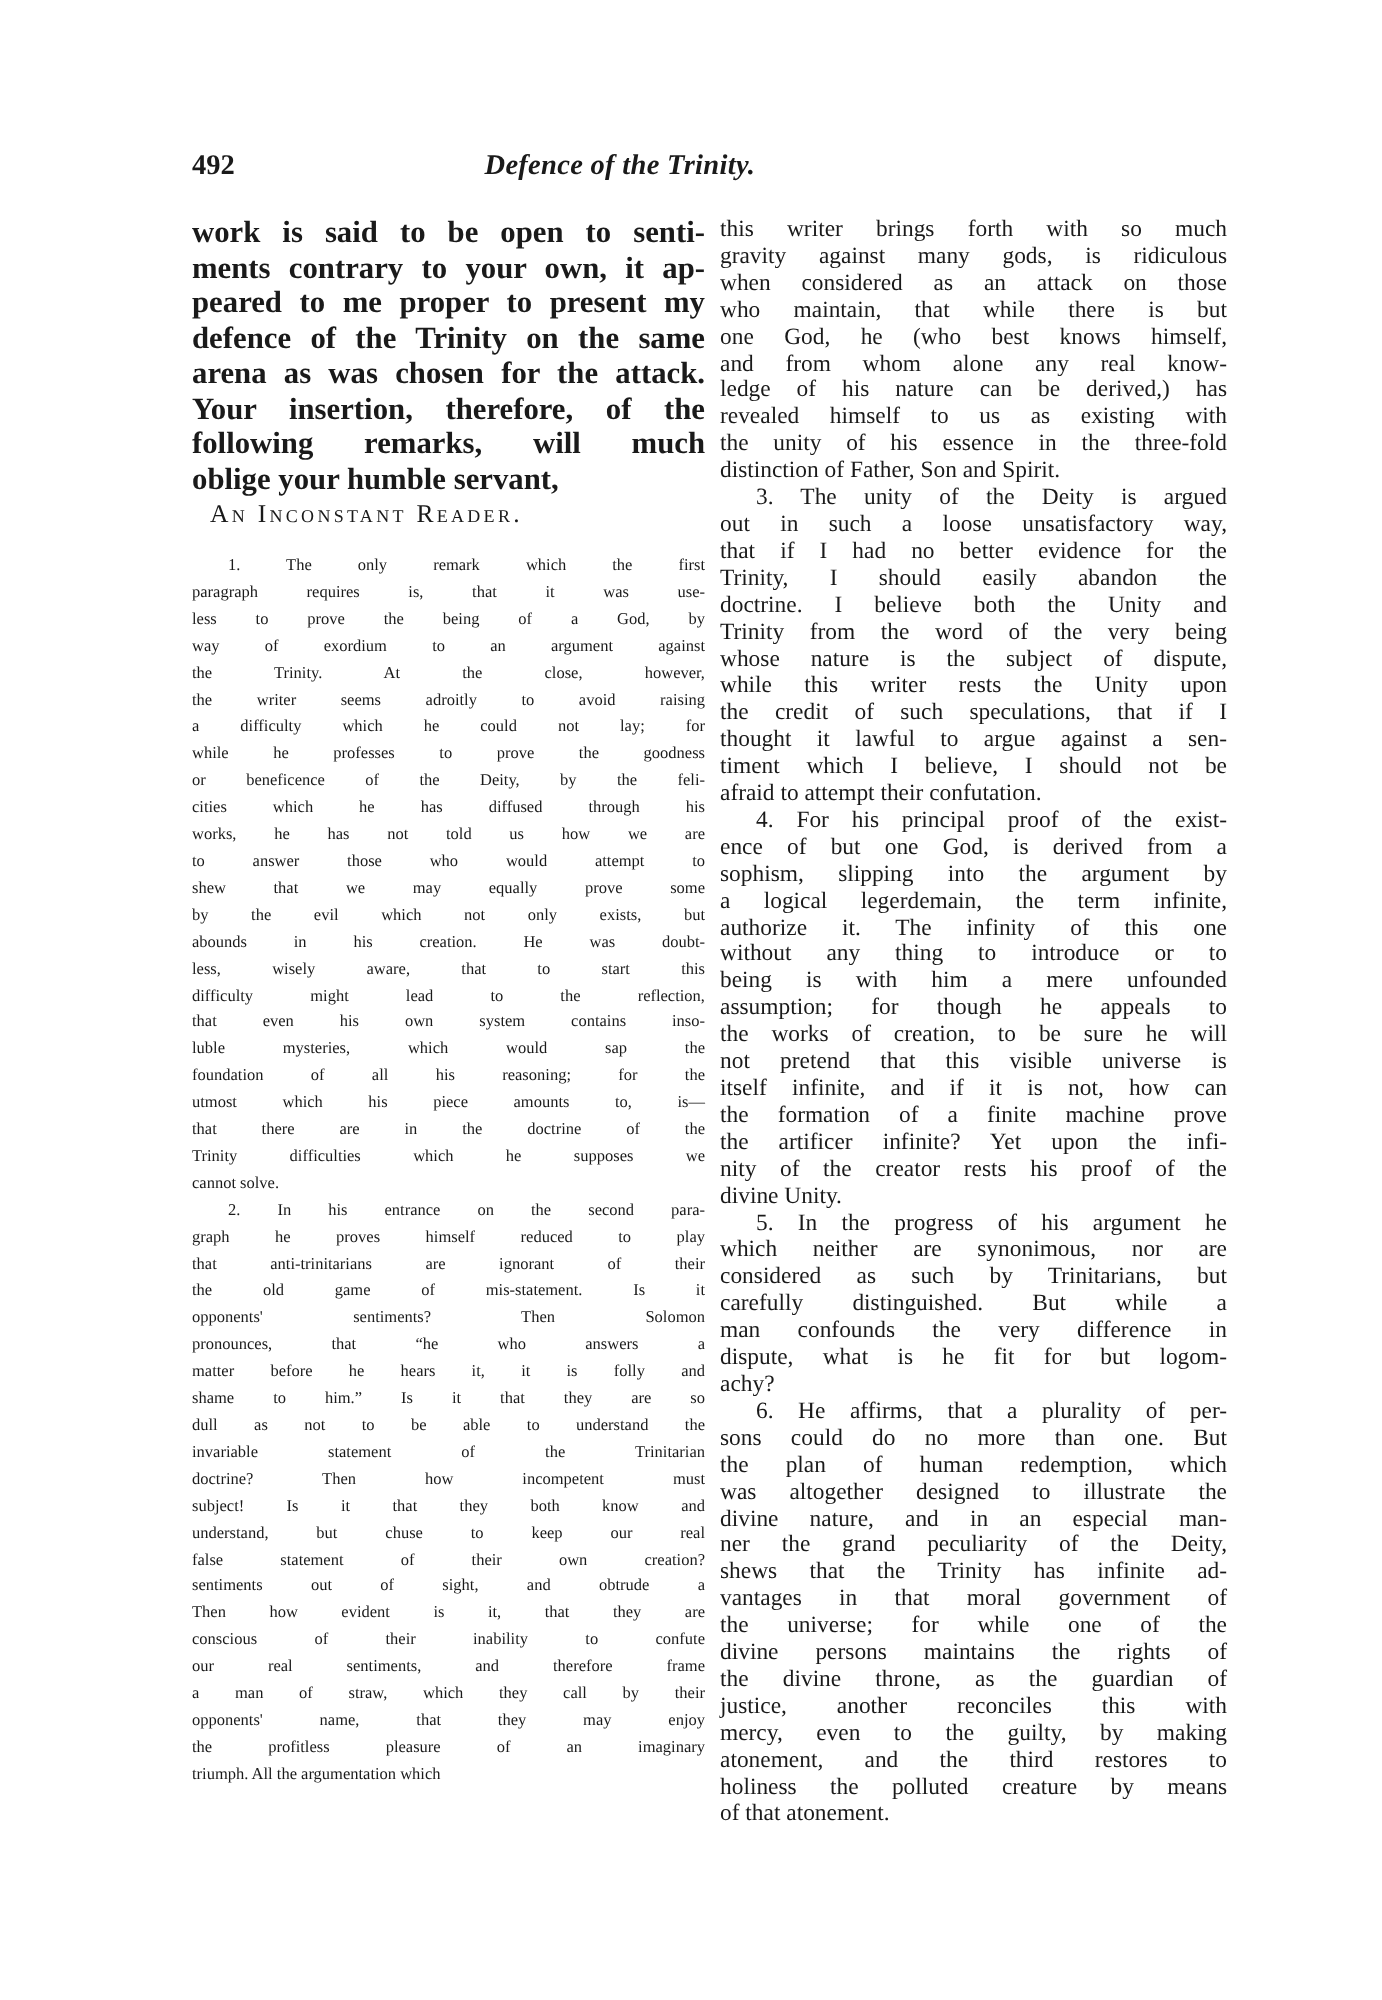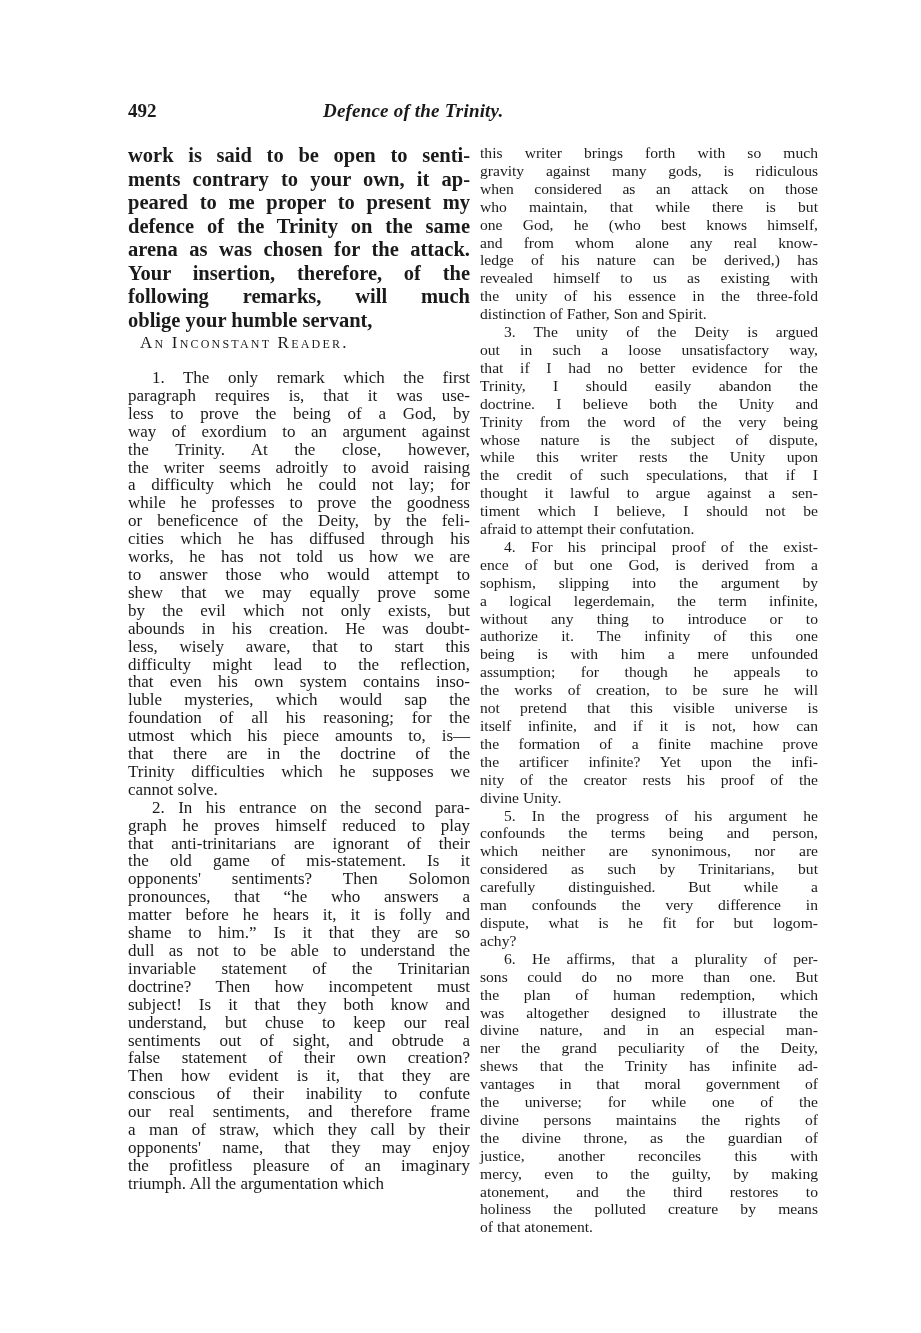--- a/index.html
+++ b/index.html
@@ -9,21 +9,21 @@
   .running-head { position: relative; height: 34px; }
   .page-number { position: absolute; left: 0; top: 0; font-size: 19px; font-weight: bold; }
   .running-title { position: absolute; left: 195px; top: 0; font-size: 19px;
                    font-style: italic; font-weight: bold; letter-spacing: 0.2px; }
   .col { position: absolute; top: 44px; text-align: justify; }
   .col-left { left: 0; width: 342px; }
   .col-right { left: 352px; width: 338px; }
   .line { display: block; white-space: nowrap; text-align-last: justify; text-align: justify; }
   .line.last { text-align-last: left; }
   .lead .line { font-size: 20.5px; line-height: 23.5px; font-weight: bold; }
-  .body .line { font-size: 17px; line-height: 17.9px; }
+  .body .line { font-size: 11px; line-height: 17.9px; }
   .right .line { font-size: 15.6px; line-height: 17.9px; }
   .signature { font-variant: small-caps; font-size: 17px; letter-spacing: 2.2px;
                margin: 1px 0 16px 12px; display: block; }
   .indent { padding-left: 24px; }
 </style>
 </head>
 <body>
 
 <div class="page">
   <div class="running-head">
@@ -76,22 +76,22 @@
         <span class="line">the old game of mis-statement.  Is it</span>
         <span class="line">opponents' sentiments? Then Solomon</span>
         <span class="line">pronounces, that “he who answers a</span>
         <span class="line">matter before he hears it, it is folly and</span>
         <span class="line">shame to him.”  Is it that they are so</span>
         <span class="line">dull as not to be able to understand the</span>
         <span class="line">invariable statement of the Trinitarian</span>
         <span class="line">doctrine? Then how incompetent must</span>
         <span class="line">subject! Is it that they both know and</span>
         <span class="line">understand, but chuse to keep our real</span>
+        <span class="line">false statement of their own creation?</span>
         <span class="line">sentiments out of sight, and obtrude a</span>
-        <span class="line">false statement of their own creation?</span>
         <span class="line">Then how evident is it, that they are</span>
         <span class="line">conscious of their inability to confute</span>
         <span class="line">our real sentiments, and therefore frame</span>
         <span class="line">a man of straw, which they call by their</span>
         <span class="line">opponents' name, that they may enjoy</span>
         <span class="line">the profitless pleasure of an imaginary</span>
         <span class="line last">triumph.  All the argumentation which</span>
       </div>
   </div>
 
@@ -120,35 +120,34 @@
         <span class="line">the credit of such speculations, that if I</span>
         <span class="line">thought it lawful to argue against a sen-</span>
         <span class="line">timent which I believe, I should not be</span>
         <span class="line last">afraid to attempt their confutation.</span>
       </div>
     <div id="p4">
         <span class="line indent">4. For his principal proof of the exist-</span>
         <span class="line">ence of but one God, is derived from a</span>
         <span class="line">sophism, slipping into the argument by</span>
         <span class="line">a logical legerdemain, the term infinite,</span>
+        <span class="line">authorize it.  The infinity of this one</span>
         <span class="line">without any thing to introduce or to</span>
-        <span class="line">authorize it.  The infinity of this one</span>
         <span class="line">being is with him a mere unfounded</span>
         <span class="line">assumption; for though he appeals to</span>
         <span class="line">the works of creation, to be sure he will</span>
         <span class="line">not pretend that this visible universe is</span>
         <span class="line">itself infinite, and if it is not, how can</span>
         <span class="line">the formation of a finite machine prove</span>
         <span class="line">the artificer infinite? Yet upon the infi-</span>
         <span class="line">nity of the creator rests his proof of the</span>
         <span class="line last">divine Unity.</span>
       </div>
     <div id="p5">
         <span class="line indent">5. In the progress of his argument he</span>
-        <span class="line">confounds the terms being and person,</span>
         <span class="line">which neither are synonimous, nor are</span>
         <span class="line">considered as such by Trinitarians, but</span>
         <span class="line">carefully distinguished.  But while a</span>
         <span class="line">man confounds the very difference in</span>
         <span class="line">dispute, what is he fit for but logom-</span>
         <span class="line last">achy?</span>
       </div>
     <div id="p6">
         <span class="line indent">6. He affirms, that a plurality of per-</span>
         <span class="line">sons could do no more than one.  But</span>

